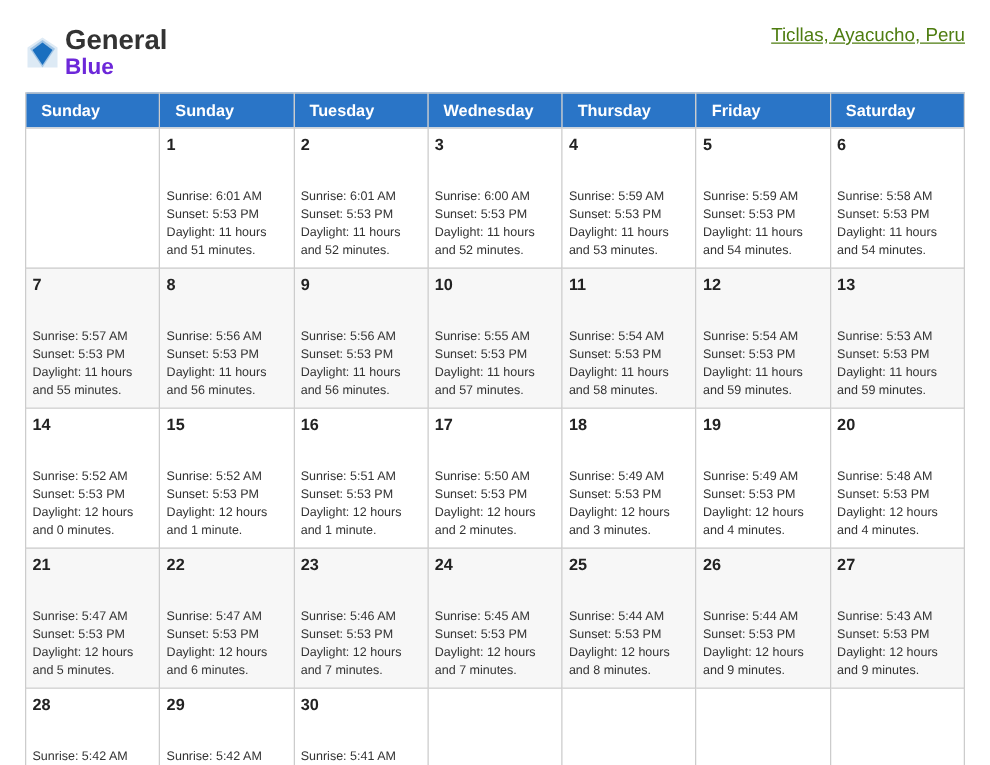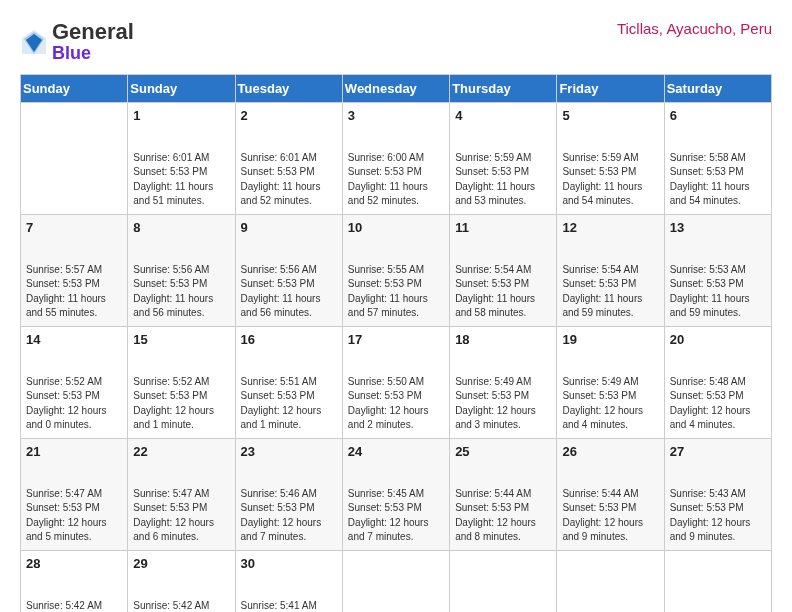--- a/index.html
+++ b/index.html
@@ -43,32 +43,33 @@
     .title-block {
       text-align: right;
     }
     .cal-title {
       font-size: 36px;
       font-weight: bold;
       color: #222;
     }
     .cal-subtitle {
       font-size: 15px;
-      color: #be185d;
+      color: #4d7c0f;
+      text-decoration: underline;
     }
     table {
       width: 100%;
       border-collapse: collapse;
       font-size: 11px;
     }
     thead tr th {
       background-color: #2a75c7;
       color: #fff;
       text-align: left;
-      padding: 6px 2px;
+      padding: 6px 12px;
       font-size: 13px;
       font-weight: bold;
       border: 1px solid #ccc;
     }
     tbody tr td {
       vertical-align: top;
       border: 1px solid #ccc;
       padding: 5px 5px;
       width: 14.28%;
       min-height: 80px;

